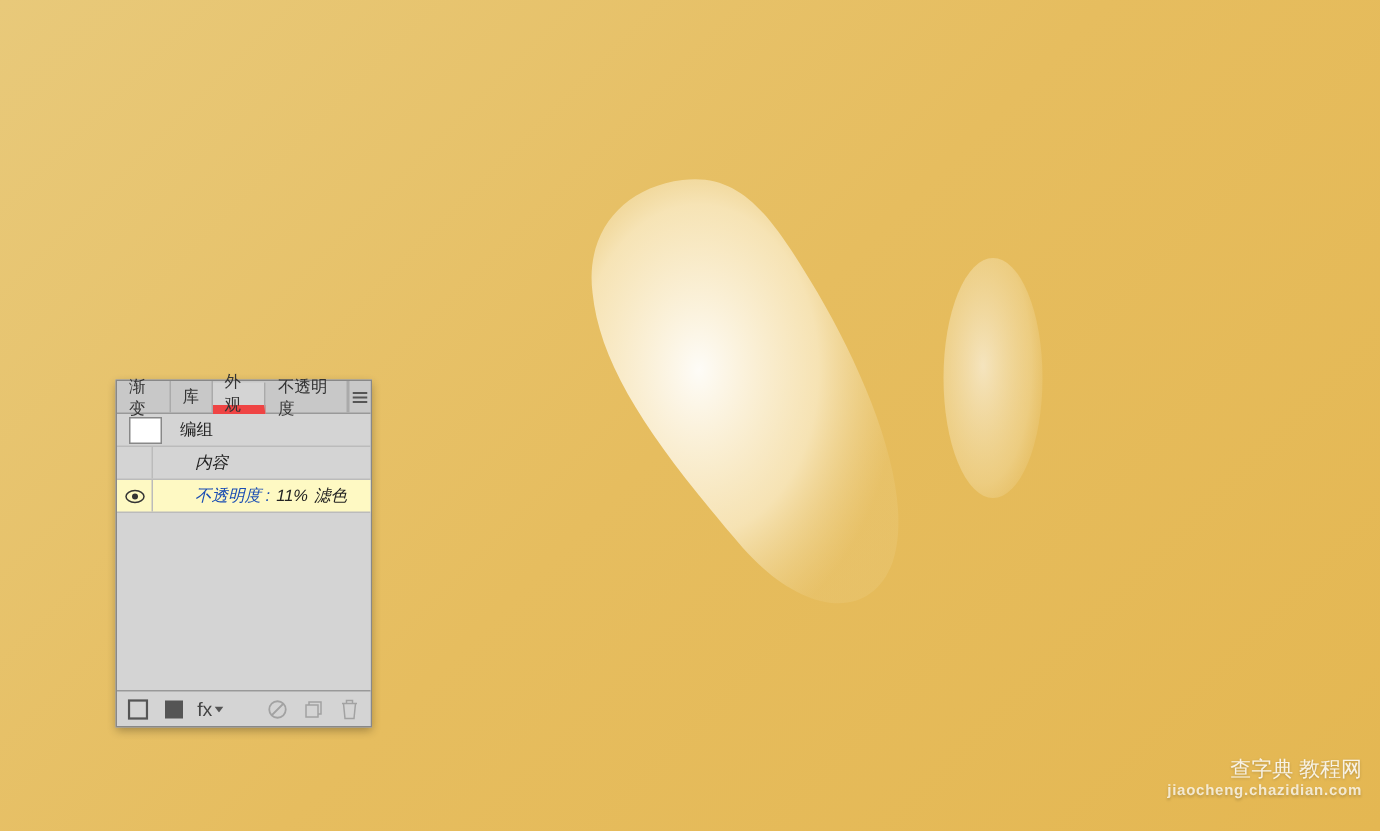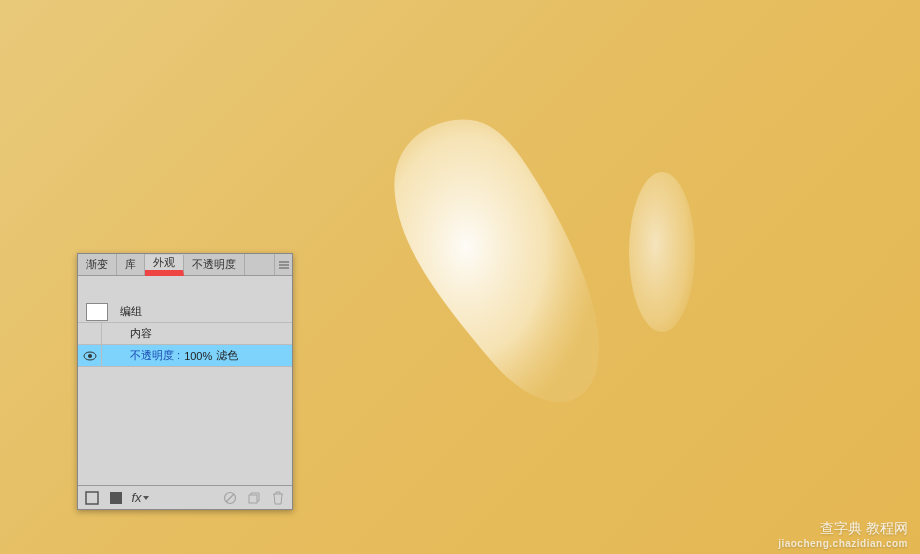--- a/index.html
+++ b/index.html
@@ -27,21 +27,21 @@
       position: absolute;
       left: 627px;
       top: 170px;
       width: 70px;
       height: 165px;
     }
     .panel {
       position: absolute;
       left: 77px;
       top: 253px;
-      width: 216px;
+      width: 171px;
       background: #d4d4d4;
       border: 1px solid #888;
       box-shadow: 0 2px 6px rgba(0,0,0,0.3);
     }
     .panel-tabs {
       display: flex;
       align-items: center;
       background: #c8c8c8;
       border-bottom: 1px solid #999;
       height: 22px;
@@ -66,30 +66,29 @@
       width: 18px;
       height: 100%;
       display: flex;
       align-items: center;
       justify-content: center;
       cursor: pointer;
       border-left: 1px solid #aaa;
     }
     .panel-body {
       background: #d4d4d4;
-      margin-top: 25px;
     }
     .row {
       display: flex;
       align-items: center;
       height: 22px;
       border-bottom: 1px solid #bbb;
     }
     .row.selected {
-      background: #7dd3fc;
+      background: #fef9c3;
       align-items: center;
     }
     .thumb {
       width: 22px;
       height: 18px;
       background: #fff;
       border: 1px solid #888;
       margin: 0 6px 0 8px;
       flex-shrink: 0;
     }
@@ -106,20 +105,21 @@
       flex: 1;
       padding-left: 6px;
       font-size: 11px;
       color: #222;
       display: flex;
       align-items: center;
       gap: 4px;
     }
     .row-indent {
       padding-left: 28px;
+      font-style: italic;
     }
     .link-text { color: #1a4db3; }
     .panel-empty {
       height: 118px;
       background: #d4d4d4;
     }
     .panel-footer {
       display: flex;
       align-items: center;
       height: 24px;
@@ -136,21 +136,21 @@
       justify-content: center;
       cursor: pointer;
       color: #555;
     }
     .footer-btn.disabled { opacity: 0.45; cursor: default; }
     .footer-spacer { flex: 1; }
     .eye-icon svg { width: 14px; height: 10px; }
     .watermark {
       position: absolute;
       right: 12px;
-      bottom: 4px;
+      bottom: 20px;
       text-align: right;
       color: rgba(255,255,255,0.85);
       font-size: 14px;
       line-height: 1.3;
       text-shadow: 0 1px 2px rgba(0,0,0,0.2);
     }
     .watermark .sub {
       font-size: 10px;
       letter-spacing: 0.5px;
       color: rgba(255,255,255,0.75);
@@ -208,40 +208,40 @@
       </div>
       <div class="row selected">
         <div class="vis-col eye-icon">
           <svg viewBox="0 0 14 10">
               <ellipse cx="7" cy="5" rx="6" ry="4" fill="none" stroke="#333" stroke-width="1"></ellipse>
               <circle cx="7" cy="5" r="2" fill="#333"></circle>
             </svg>
         </div>
         <div class="row-label row-indent">
           <span class="link-text">不透明度 :</span>
-          <span>100%</span>
+          <span>11%</span>
           <span>滤色</span>
         </div>
       </div>
       <div class="panel-empty"></div>
     </div>
 
     <div class="panel-footer">
       <div class="footer-btn">
         <svg width="14" height="14" viewBox="0 0 14 14">
             <rect x="1" y="1" width="12" height="12" fill="none" stroke="#555" stroke-width="1.5"></rect>
           </svg>
       </div>
       <div class="footer-btn">
         <svg width="14" height="14" viewBox="0 0 14 14">
             <rect x="1" y="1" width="12" height="12" fill="#555"></rect>
           </svg>
       </div>
       <div class="footer-btn">
-        <span style="font-style:italic;font-size:13px;color:#444">fx</span>
+        <span style="font-size:13px;color:#444">fx</span>
           <svg width="6" height="4" viewBox="0 0 6 4" style="margin-left:1px">
             <path d="M0 0l3 4 3-4z" fill="#555"></path>
           </svg>
       </div>
       <div class="footer-spacer"></div>
       <div class="footer-btn disabled">
         <svg width="14" height="14" viewBox="0 0 14 14">
             <circle cx="7" cy="7" r="5.5" fill="none" stroke="#666" stroke-width="1.2"></circle>
             <line x1="3" y1="11" x2="11" y2="3" stroke="#666" stroke-width="1.2"></line>
           </svg>

